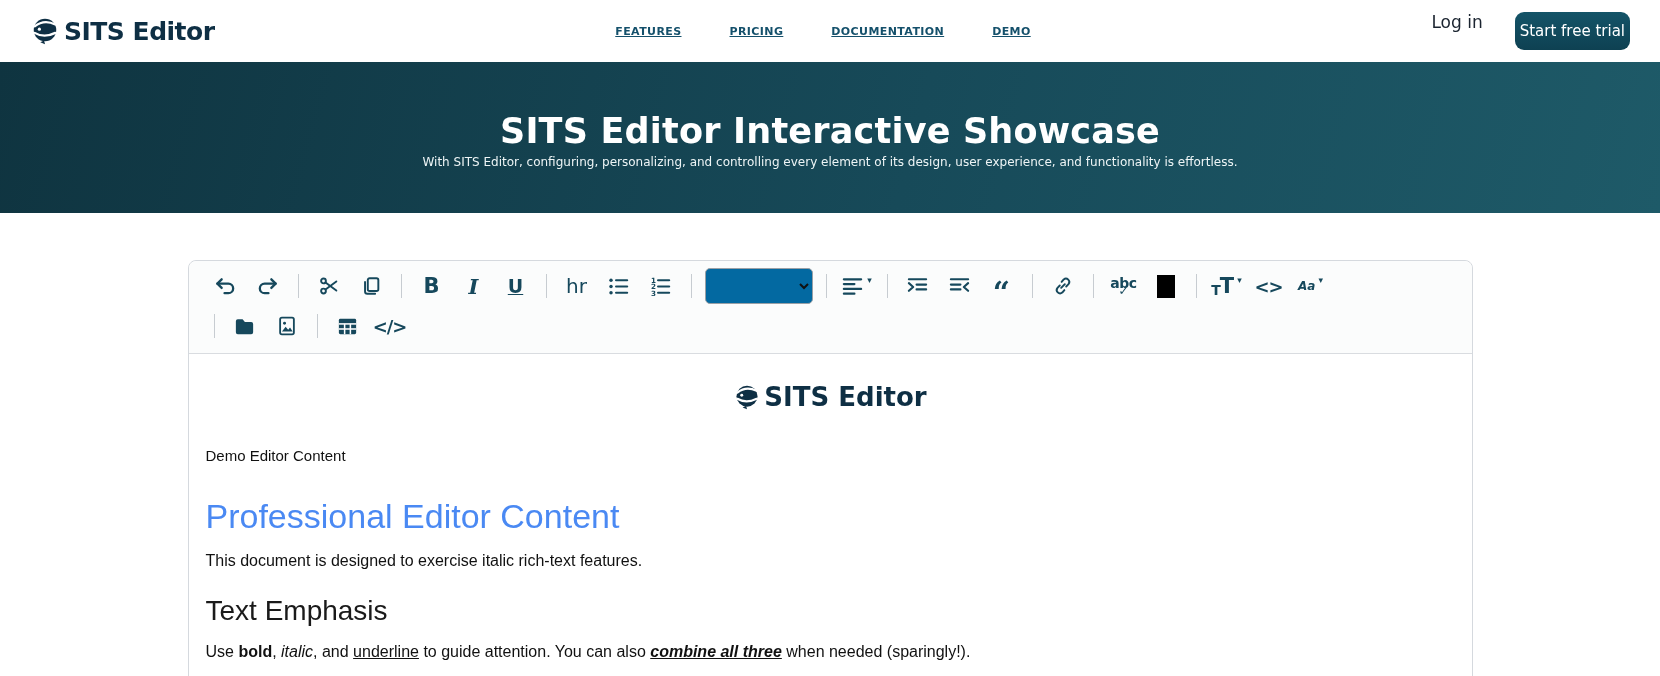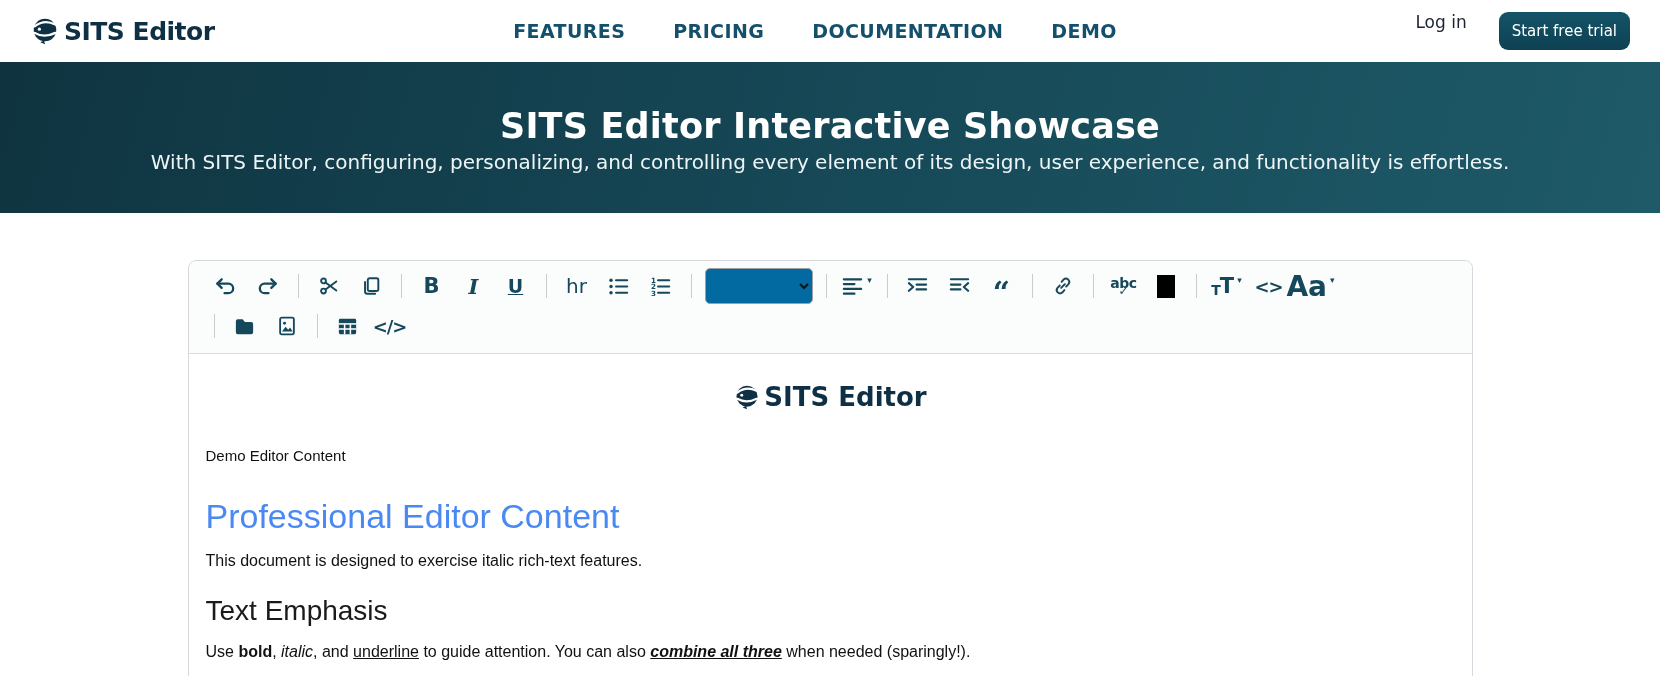--- a/index.html
+++ b/index.html
@@ -4,50 +4,50 @@
 <style>
   * { margin:0; padding:0; box-sizing:border-box; }
   html,body { width:1660px; height:676px; overflow:hidden; background:#fff;
               font-family:"DejaVu Sans", sans-serif; }
 
   
   .navbar { height:62px; background:#fff; display:flex; align-items:center; padding:0 30px; }
   .brand { display:flex; align-items:center; gap:4px; cursor:pointer; }
   .brand-text { font-size:25px; font-weight:700; color:#0e2f44; letter-spacing:-0.5px; }
   .nav-links { flex:1; display:flex; justify-content:center; gap:48px; }
-  .nav-link { font-size:19px; font-weight:700; color:#14506b; letter-spacing:0.4px; cursor:pointer; }
+  .nav-link { font-size:11px; font-weight:700; color:#14506b; letter-spacing:0.4px; cursor:pointer;text-decoration:underline; }
   .nav-right { display:flex; gap:32px; }
   .login-link { font-size:17px; font-weight:500; color:#1b2430; cursor:pointer; }
   .cta-btn { background:linear-gradient(180deg,#145468,#0e4152); color:#fff; font-size:15px;
-             font-weight:500; border:none; border-radius:9px; padding:10px 13px; cursor:pointer;
+             font-weight:500; border:none; border-radius:9px; padding:10px 5px; cursor:pointer;
              font-family:inherit; }
 
   
   .hero { height:151px; background:linear-gradient(105deg,#0f3440 0%,#174a59 55%,#1e5a68 100%);
           display:flex; flex-direction:column; align-items:center; justify-content:center; }
   .hero-title { color:#ffffff; font-size:35px; font-weight:700; letter-spacing:0.2px; margin-top:4px; }
-  .hero-sub { color:#eef5f6; font-size:20px; font-weight:400; margin-top:4px; }
+  .hero-sub { color:#eef5f6; font-size:12px; font-weight:400; margin-top:4px; }
 
   
   .editor-card { width:1285px; margin:47px auto 0; border:1px solid #d5d9de; border-radius:8px;
                  background:#fff; height:500px; }
   .toolbar { background:#fbfcfc; border-bottom:1px solid #d9dce0; border-radius:8px 8px 0 0;
              padding:5px 16px 7px; }
   .tb-row { display:flex; align-items:center; height:40px; }
   .tb-btn { background:none; border:none; cursor:pointer; width:36px; height:34px;
             display:flex; align-items:center; justify-content:center; margin:0 3px;
             color:#16485c; font-family:inherit; position:relative; }
   .tb-sep { width:1px; height:24px; background:#c7ccd1; margin:0 9px; }
   .tb-txt { font-size:20px; font-weight:700; color:#16485c; }
   .txt-b { font-size:21px; font-weight:700; }
   .txt-i { font-family:"DejaVu Serif", serif; font-style:italic; font-size:21px; font-weight:700; }
   .txt-u { font-size:19px; font-weight:700; text-decoration:underline; }
   .txt-hr { font-size:20px; font-weight:500; }
   .txt-code { font-size:18px; font-weight:700; letter-spacing:-1px; }
-  .txt-aa { font-size:28px; font-weight:700; }
+  .txt-aa { font-size:12px; font-weight:700;font-style:italic; }
   .quote-glyph { font-family:"DejaVu Serif", serif; font-size:30px; font-weight:700;
                  color:#16485c; line-height:0.4; margin-top:14px; }
   .caret { font-size:9px; color:#16485c; margin-left:3px; margin-top:-12px; }
   .abc-wrap { display:flex; flex-direction:column; align-items:center; line-height:1; }
   .abc-txt { font-size:14px; font-weight:700; letter-spacing:-0.5px; }
   .abc-check { font-size:12px; font-weight:700; margin-top:-5px; }
   .color-swatch { width:18px; height:23px; background:#000; display:inline-block; }
   .tt-wrap { display:flex; align-items:flex-end; font-weight:700; color:#16485c; }
   .tt-small { font-size:14px; } .tt-large { font-size:21px; margin-left:-1px; }
   .fmt-select { height:28px; width:108px; font-size:12px; font-family:"Liberation Sans",sans-serif;

